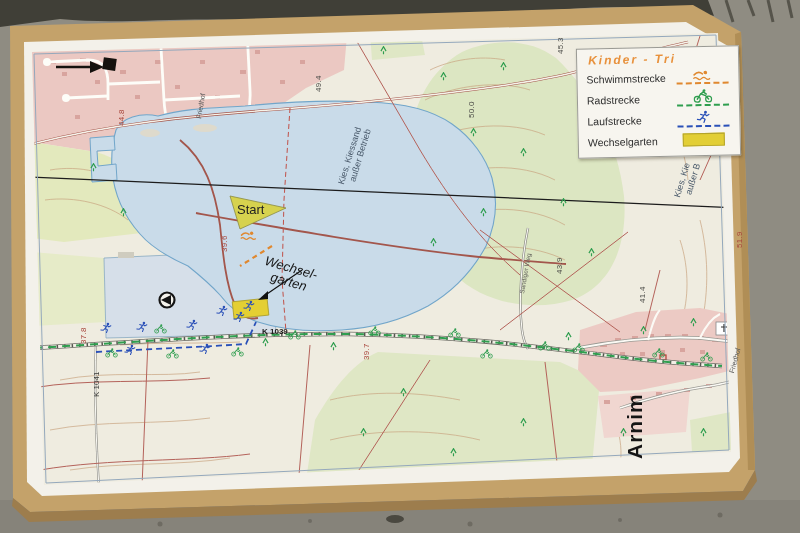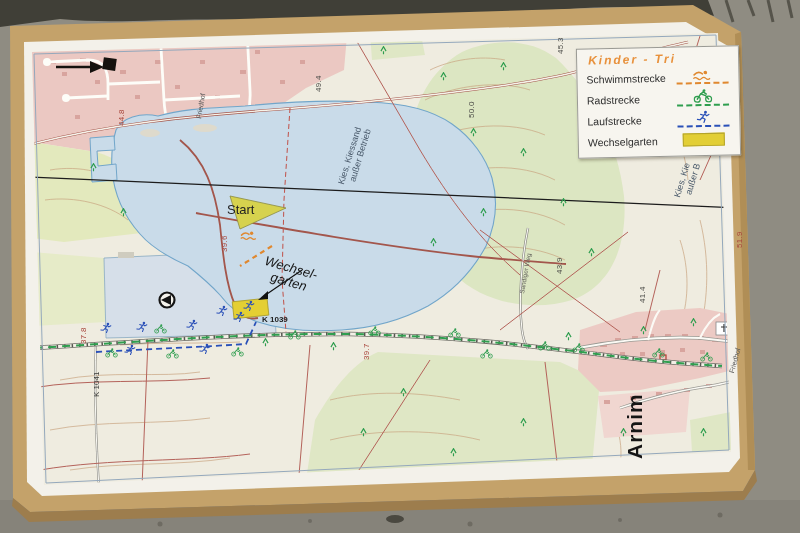--- a/index.html
+++ b/index.html
@@ -5,25 +5,25 @@
   html,body{margin:0;padding:0;background:#6f6d64;}
   #scene{position:relative;width:800px;height:533px;overflow:hidden;
          font-family:"Liberation Sans",sans-serif;background:#8f8c82;}
   #scene-svg{position:absolute;left:0;top:0;width:800px;height:533px;}
   
   .map-label{position:absolute;color:#1d1d1d;white-space:nowrap;
              transform-origin:0 0;line-height:1.1;}
   .elev{font-size:8px;letter-spacing:.3px;transform:rotate(-90deg);}
   .elev-red{color:#a8463c;}
   .elev-dark{color:#4c4c48;}
-  #lbl-start{left:227px;top:203px;font-size:13px;color:#222;}
+  #lbl-start{left:237px;top:203px;font-size:13px;color:#222;}
   #lbl-wechsel{left:267px;top:254px;font-size:13px;font-style:italic;
                transform:rotate(16deg);color:#161616;}
   #lbl-wechsel .l2{display:block;margin-left:10px;}
-  #lbl-k1039{left:262px;top:316px;font-size:8px;font-weight:600;}
+  #lbl-k1039{left:262px;top:328px;font-size:8px;font-weight:600;}
   #lbl-k1041{left:93px;top:397px;font-size:8px;transform:rotate(-90deg);color:#3c3c3a;}
   #lbl-arnim{left:623px;top:459px;font-size:21px;font-weight:bold;
              letter-spacing:1px;transform:rotate(-90deg);color:#151515;}
   #lbl-friedhof1{left:195px;top:118px;font-size:7px;color:#555;transform:rotate(-80deg);}
   #lbl-friedhof2{left:728px;top:372px;font-size:7px;color:#555;transform:rotate(-75deg);}
   #lbl-kies{left:337px;top:183px;font-size:9px;color:#49596a;transform:rotate(-73deg);}
   #lbl-kies2{left:673px;top:196px;font-size:9px;color:#49596a;transform:rotate(-73deg);}
   #lbl-sandweg{left:518px;top:293px;font-size:6.5px;color:#66665f;transform:rotate(-80deg);}
   
   #legend{position:absolute;left:577px;top:47px;width:163px;height:110px;

